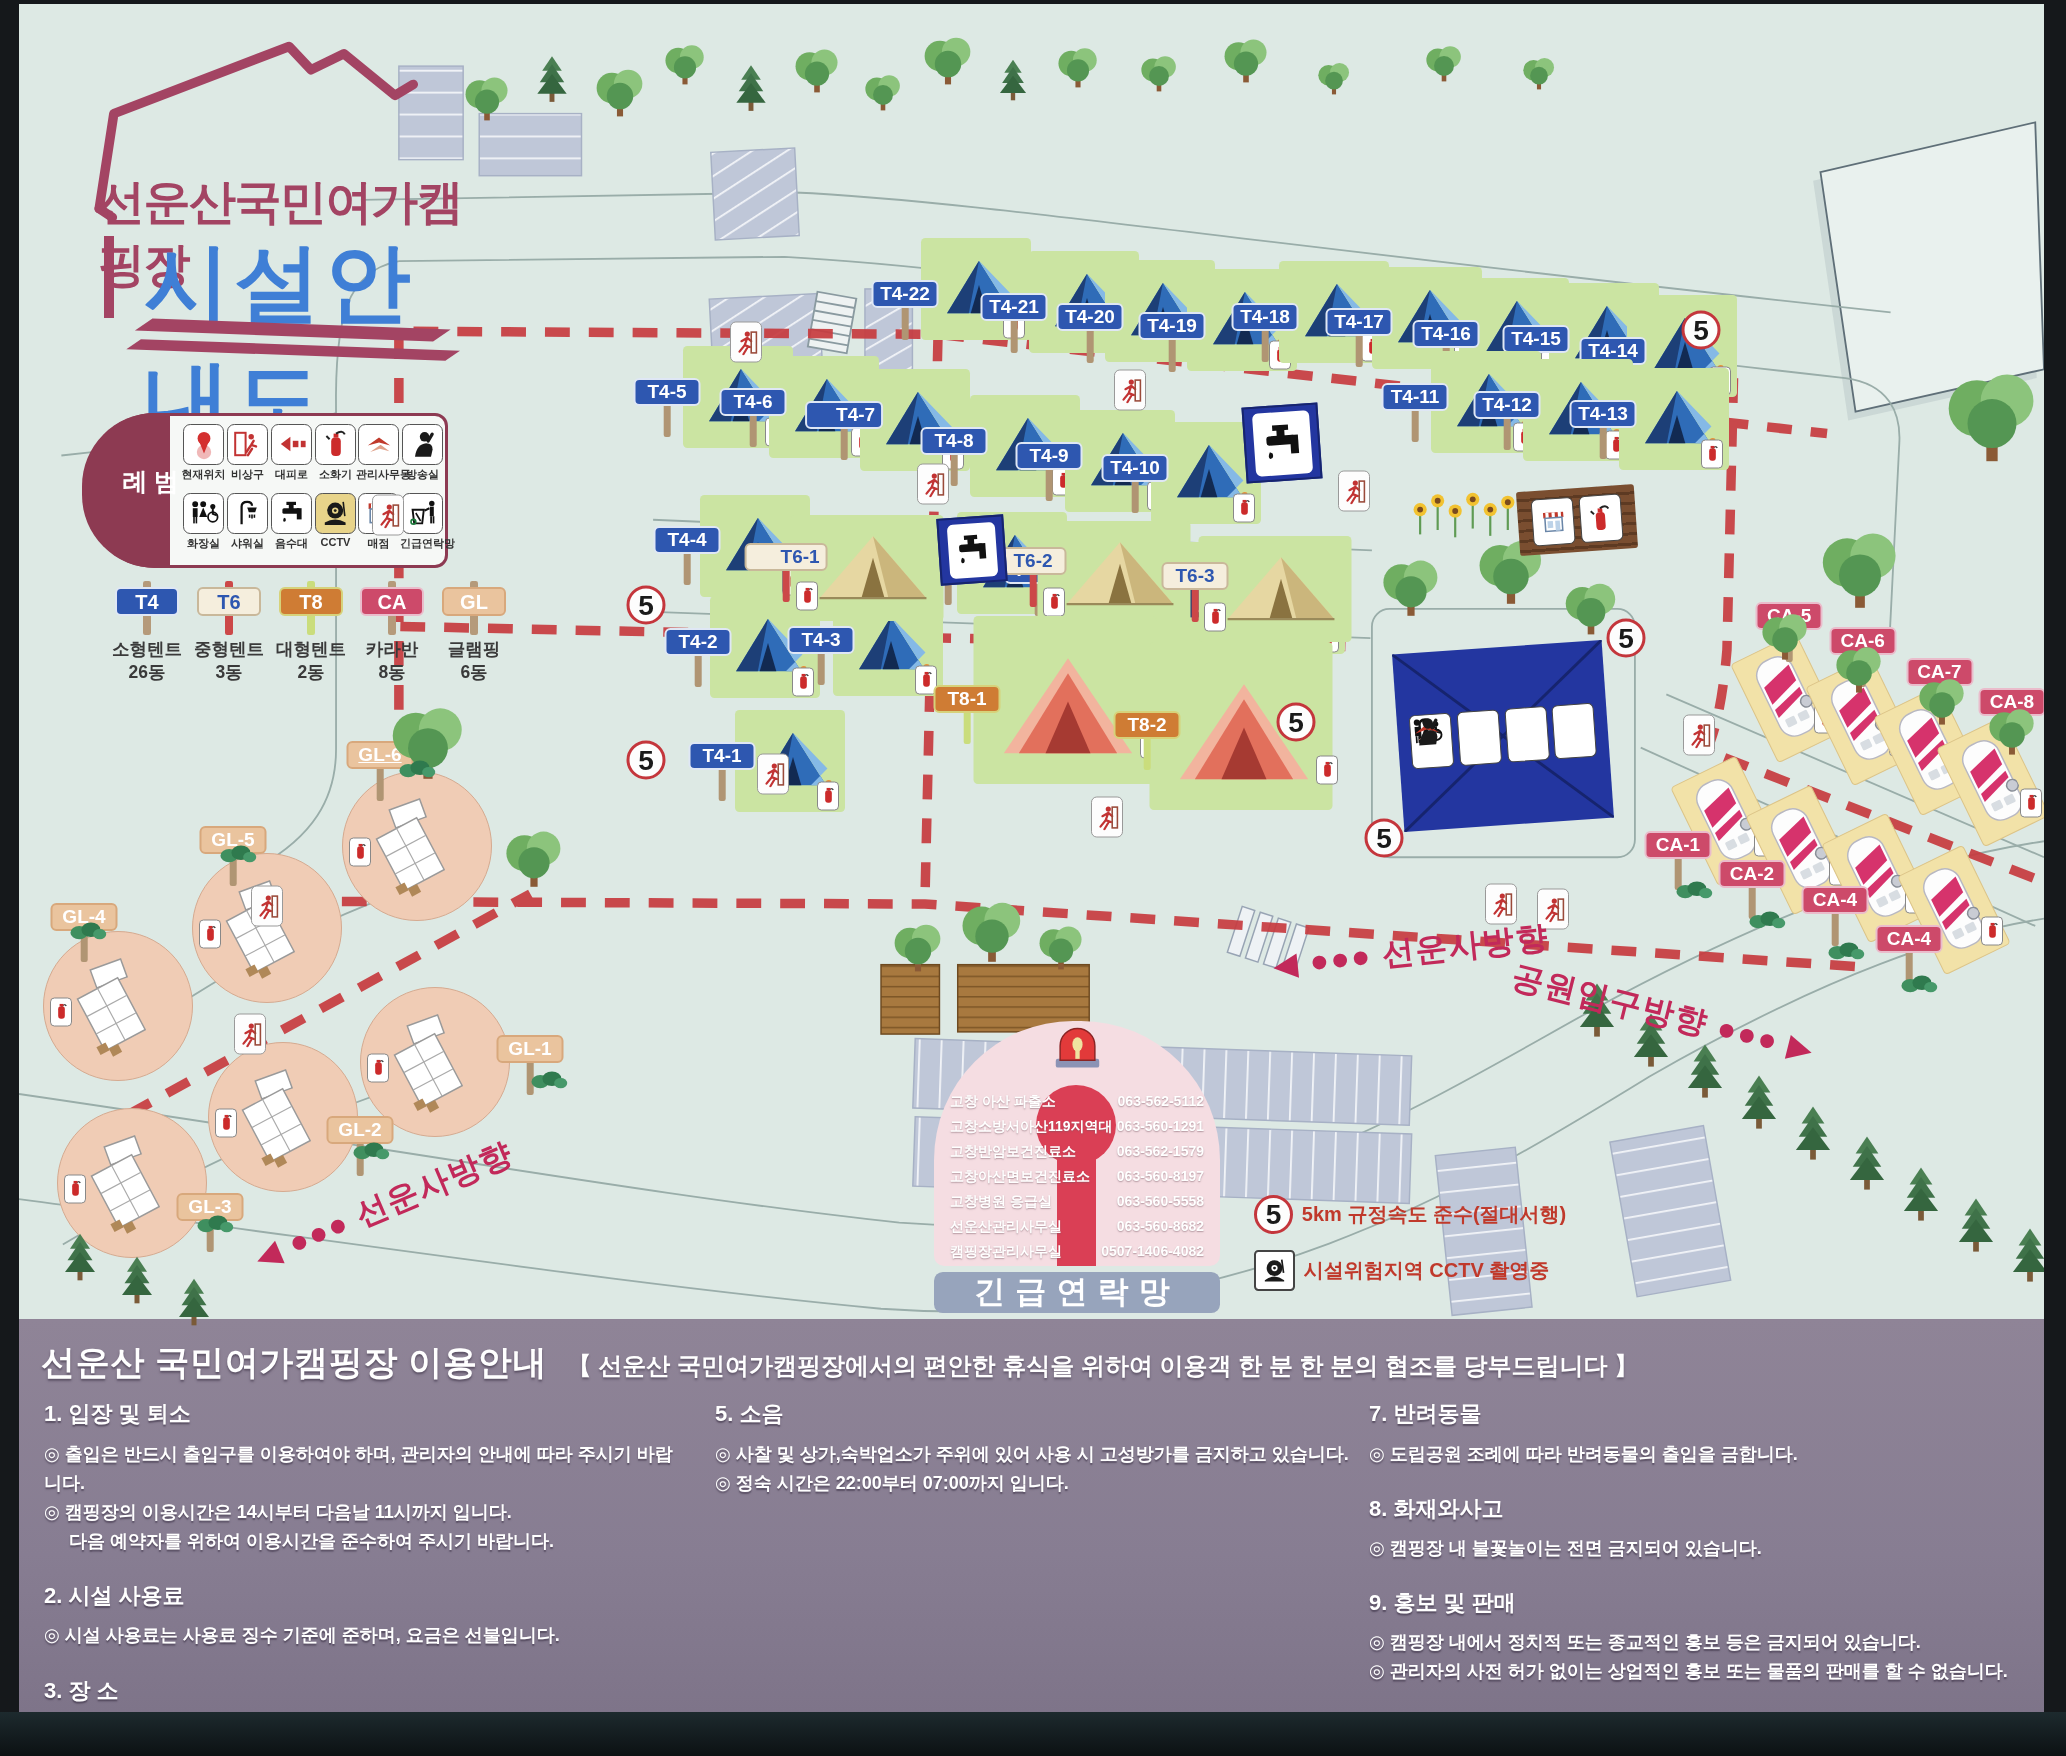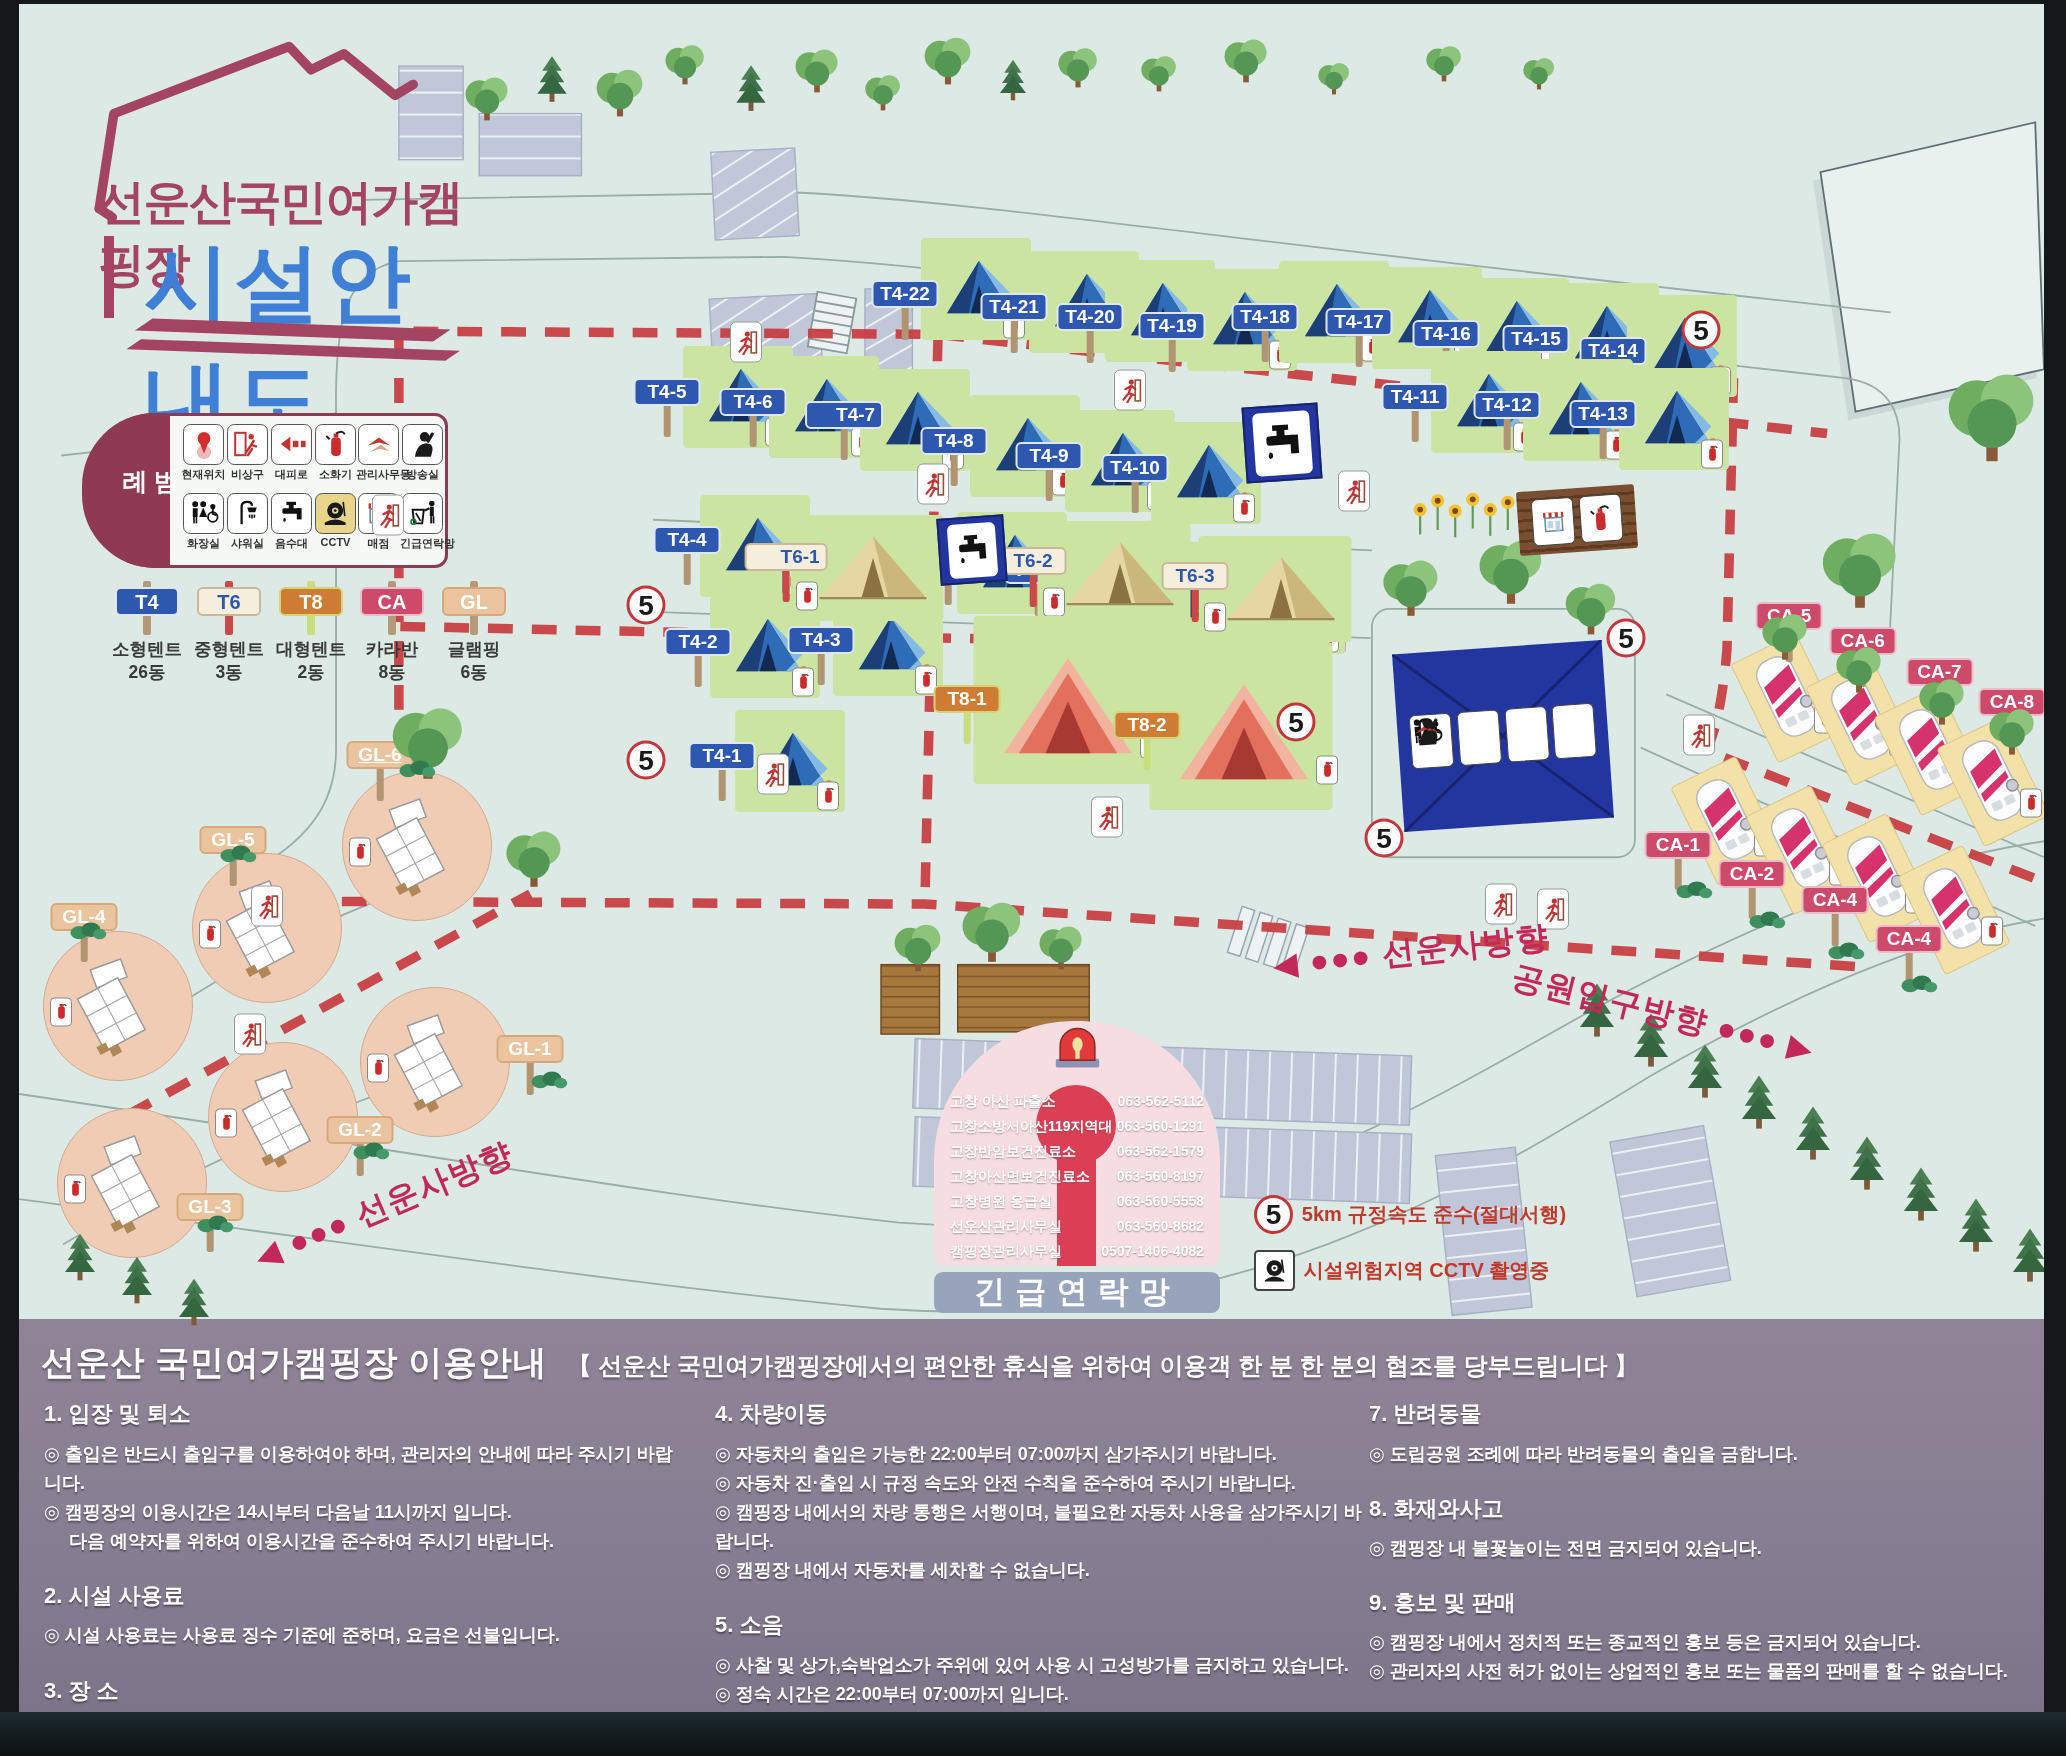--- a/index.html
+++ b/index.html
@@ -1827,27 +1827,20 @@
           <div class="rsec">
             <div class="rsec-title">2. 시설 사용료</div>
             <div class="ritem ">◎ 시설 사용료는 사용료 징수 기준에 준하며, 요금은 선불입니다.</div>
           </div>
           <div class="rsec">
             <div class="rsec-title">3. 장 소</div>
           </div>
         </div>
       <div class="rcol" style="left:696px;width:650px;" id="rcol1">
           <div class="rsec">
-            <div class="rsec-title">4. 차량이동</div>
-            <div class="ritem ">◎ 자동차의 출입은 가능한 22:00부터 07:00까지 삼가주시기 바랍니다.</div>
-            <div class="ritem ">◎ 자동차 진·출입 시 규정 속도와 안전 수칙을 준수하여 주시기 바랍니다.</div>
-            <div class="ritem ">◎ 캠핑장 내에서의 차량 통행은 서행이며, 불필요한 자동차 사용을 삼가주시기 바랍니다.</div>
-            <div class="ritem ">◎ 캠핑장 내에서 자동차를 세차할 수 없습니다.</div>
-          </div>
-          <div class="rsec">
             <div class="rsec-title">5. 소음</div>
             <div class="ritem ">◎ 사찰 및 상가,숙박업소가 주위에 있어 사용 시 고성방가를 금지하고 있습니다.</div>
             <div class="ritem ">◎ 정숙 시간은 22:00부터 07:00까지 입니다.</div>
           </div>
         </div>
       <div class="rcol" style="left:1350px;width:665px;" id="rcol2">
           <div class="rsec">
             <div class="rsec-title">7. 반려동물</div>
             <div class="ritem ">◎ 도립공원 조례에 따라 반려동물의 출입을 금합니다.</div>
           </div>

